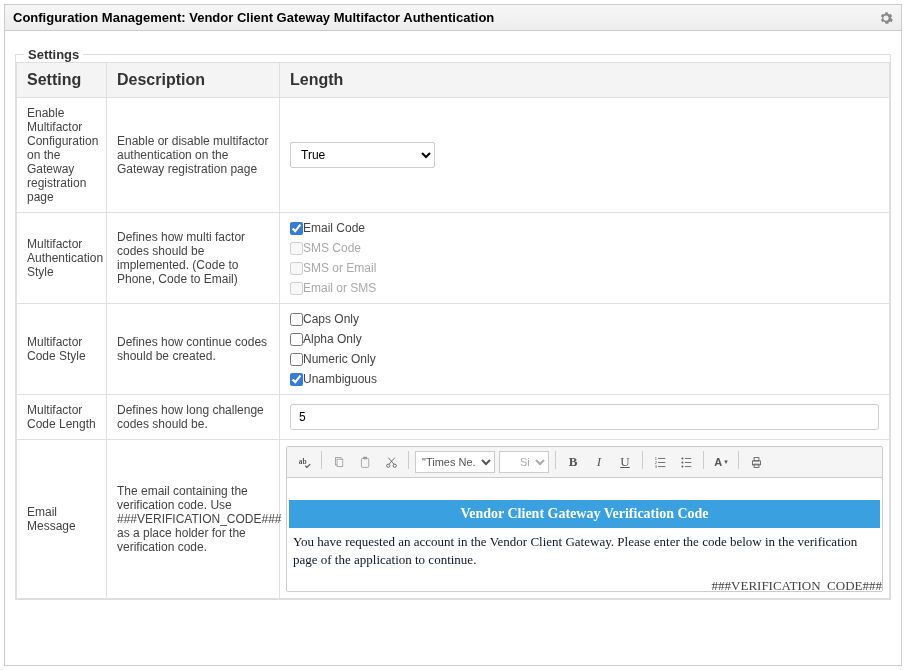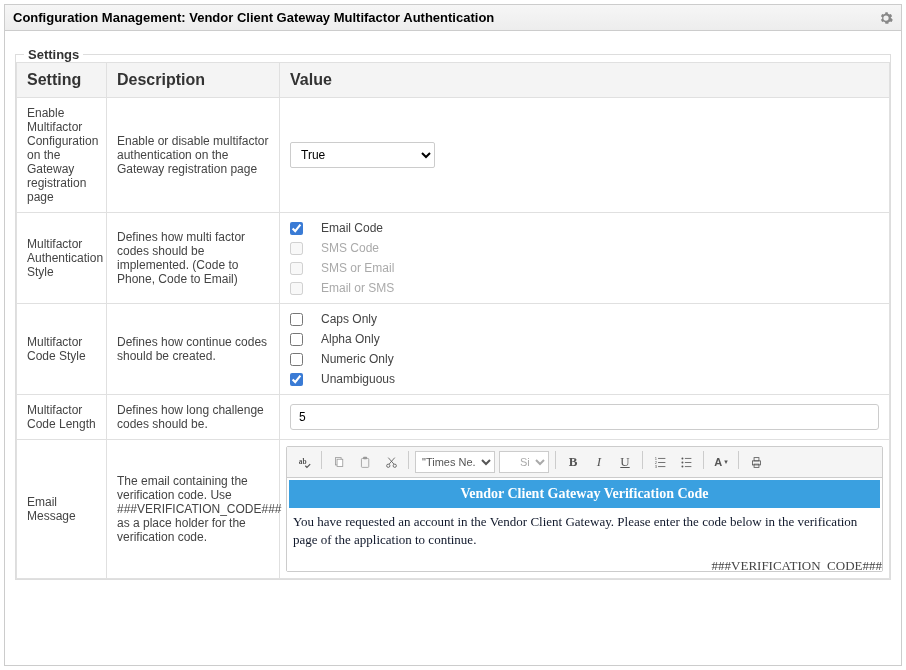--- a/index.html
+++ b/index.html
@@ -84,21 +84,20 @@
       font-size: 12px;
     }
     .checkbox-list {
       display: flex;
       flex-direction: column;
       gap: 6px;
     }
     .checkbox-item {
       display: flex;
       align-items: center;
-      gap: 18px;
       font-size: 12px;
     }
     .checkbox-item input[type="checkbox"] {
       width: 13px; height: 13px;
       cursor: pointer;
     }
     .checkbox-item.disabled { color: #aaa; }
     .checkbox-item.disabled input { cursor: default; }
     input.text-input {
       width: 100%;
@@ -145,20 +144,21 @@
       padding: 0 2px;
     }
     .font-select { width: 80px; }
     .size-select { width: 50px; color: #aaa; padding-left: 16px; }
     .rte-content {
       height: 93px;
       overflow-y: scroll;
       padding: 0;
       background: #fff;
       font-family: "Times New Roman", Times, serif;
+      margin-top: 20px;
     }
     .rte-banner {
       background: #3aa0e0;
       color: #fff;
       text-align: center;
       font-weight: bold;
       font-size: 14px;
       padding: 6px 4px;
       margin: 2px 2px 3px 2px;
       font-family: "Times New Roman", Times, serif;
@@ -201,21 +201,21 @@
       <table class="cfg">
         <colgroup>
           <col class="col-setting">
             <col class="col-desc">
             <col class="col-value">
         </colgroup>
         <thead>
           <tr>
             <th>Setting</th>
             <th>Description</th>
-            <th>Value</th>
+            <th>Length</th>
           </tr>
         </thead>
         <tbody>
 
           <tr>
             <td>Enable Multifactor Configuration on the Gateway registration page</td>
             <td>Enable or disable multifactor authentication on the Gateway registration page</td>
             <td>
               <select class="dropdown">
                 <option>True</option>

